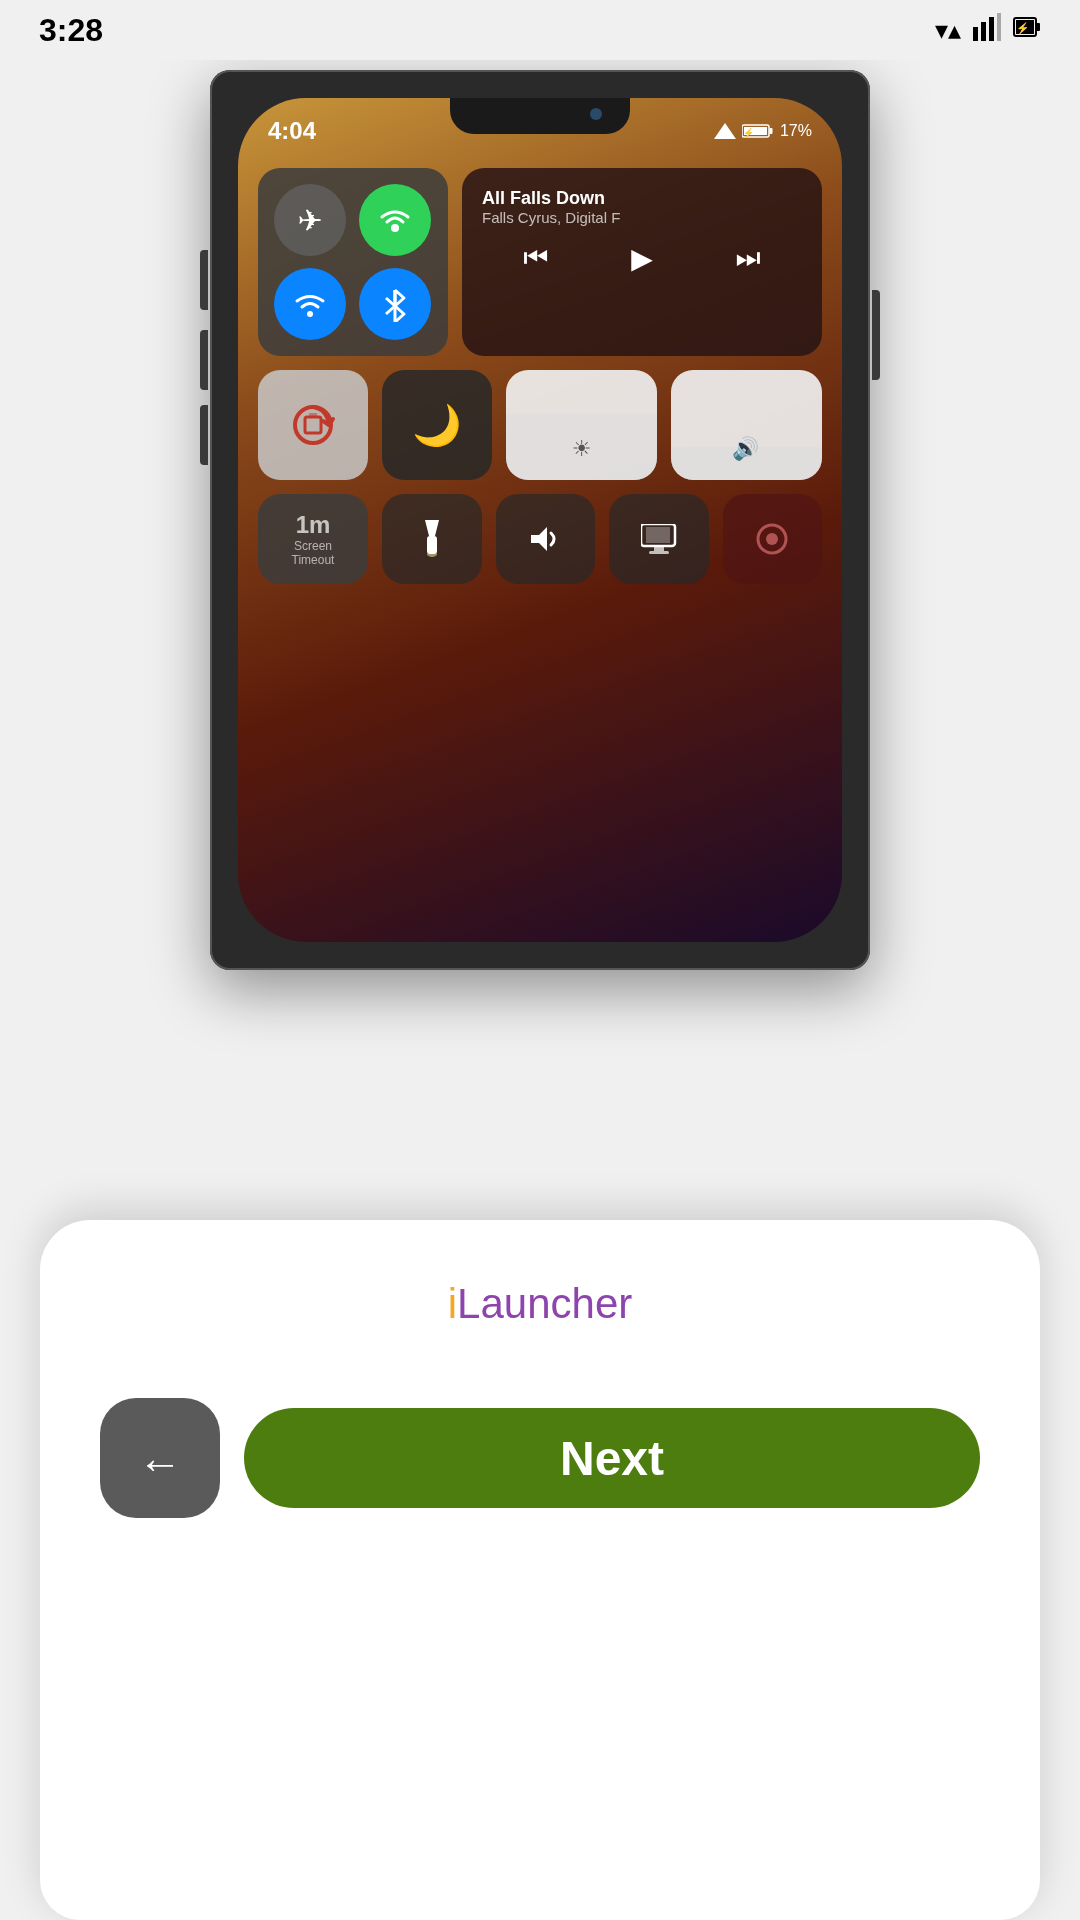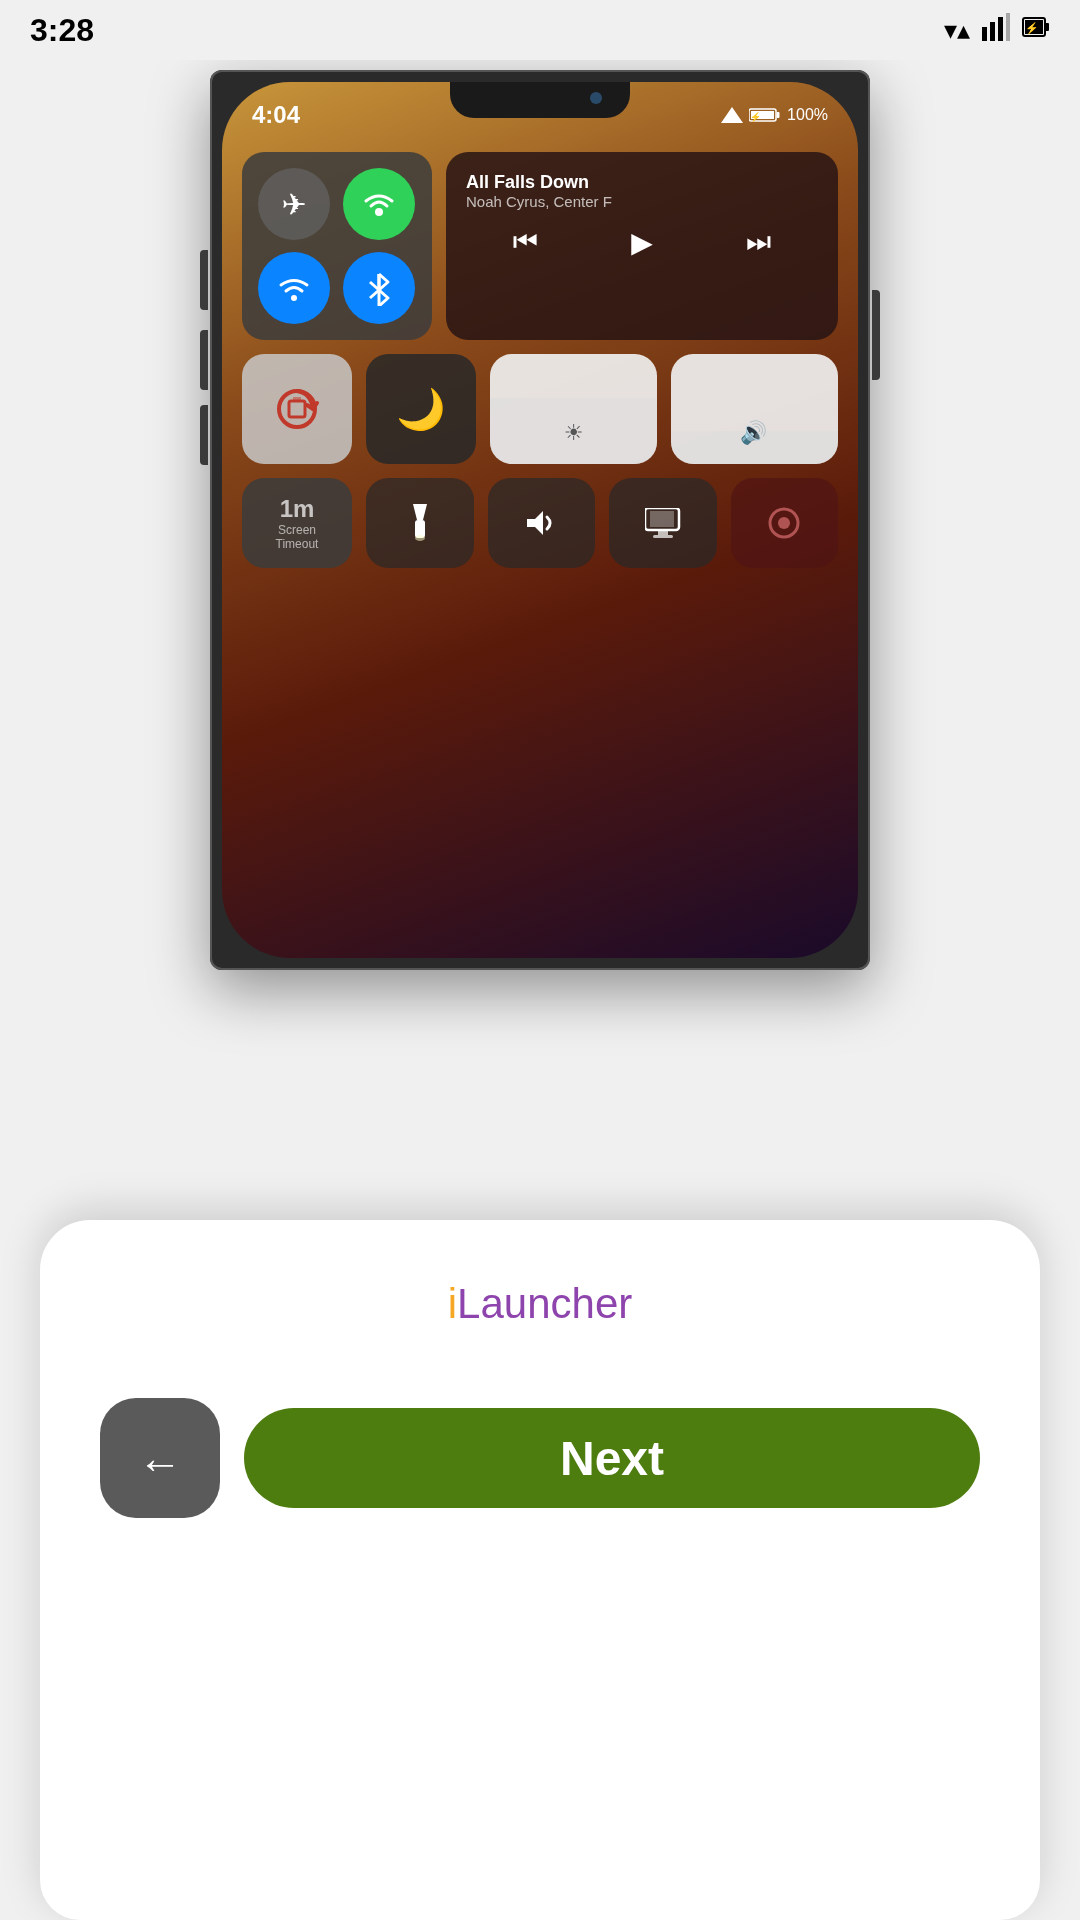--- a/index.html
+++ b/index.html
@@ -17,21 +17,21 @@
     
     .status-bar {
       position: absolute;
       top: 0;
       left: 0;
       right: 0;
       height: 60px;
       display: flex;
       align-items: center;
       justify-content: space-between;
-      padding: 0 30px;
+      padding: 0 39px;
       background: #f0f0f0;
       z-index: 100;
     }
     .status-time {
       font-size: 32px;
       font-weight: 600;
       color: #000;
     }
     .status-icons {
       display: flex;
@@ -51,22 +51,22 @@
       transform: translateX(-50%);
       width: 660px;
       height: 900px;
     }
 
     
     .phone-frame {
       width: 100%;
       height: 100%;
       background: #2a2a2a;
-      border-radius: 12px;
-      padding: 12px;
+      border-radius: 20px;
+      padding: 28px;
       position: relative;
       box-shadow: 0 20px 60px rgba(0,0,0,0.4), inset 0 0 0 2px #555;
     }
 
     
     .phone-frame::before {
       content: '';
       position: absolute;
       left: -10px;
       top: 180px;
@@ -472,21 +472,21 @@
               <polygon points="0,16 11,0 22,16" fill="white"></polygon>
               <polygon points="3,16 11,4 19,16" fill="rgba(255,255,255,0.4)"></polygon>
             </svg>
 
             <svg width="32" height="16" viewBox="0 0 32 16">
               <rect x="0" y="2" width="27" height="12" rx="2" stroke="white" stroke-width="1.5" fill="none"></rect>
               <rect x="27.5" y="5" width="3" height="6" rx="1" fill="white"></rect>
               <rect x="2" y="4" width="23" height="8" fill="white"></rect>
               <text x="1" y="13" font-size="9" fill="#000" font-weight="bold">⚡</text>
             </svg>
-            <span class="battery-text">100%</span>
+            <span class="battery-text">17%</span>
           </div>
         </div>
 
         <div class="control-center">
 
           <div class="top-row">
 
             <div class="connectivity-block">
               <div class="ctrl-btn gray">✈</div>
               <div class="ctrl-btn green">
@@ -509,21 +509,21 @@
                   <path d="M15 20 L24 28 L15 36" stroke="white" stroke-width="3" fill="none" stroke-linejoin="round"></path>
                   <line x1="15" y1="4" x2="15" y2="36" stroke="white" stroke-width="3"></line>
                   <path d="M6 12 L15 20 L6 28" stroke="white" stroke-width="3" fill="none" stroke-linejoin="round"></path>
                 </svg>
               </div>
             </div>
 
             <div class="music-block">
               <div>
                 <div class="music-title">All Falls Down</div>
-                <div class="music-artist">Noah Cyrus, Center F</div>
+                <div class="music-artist">Falls Cyrus, Digital F</div>
               </div>
               <div class="music-controls">
                 <span class="music-btn">⏮</span>
                 <span class="music-btn">▶</span>
                 <span class="music-btn">⏭</span>
               </div>
             </div>
           </div>
 
           <div class="mid-row">

